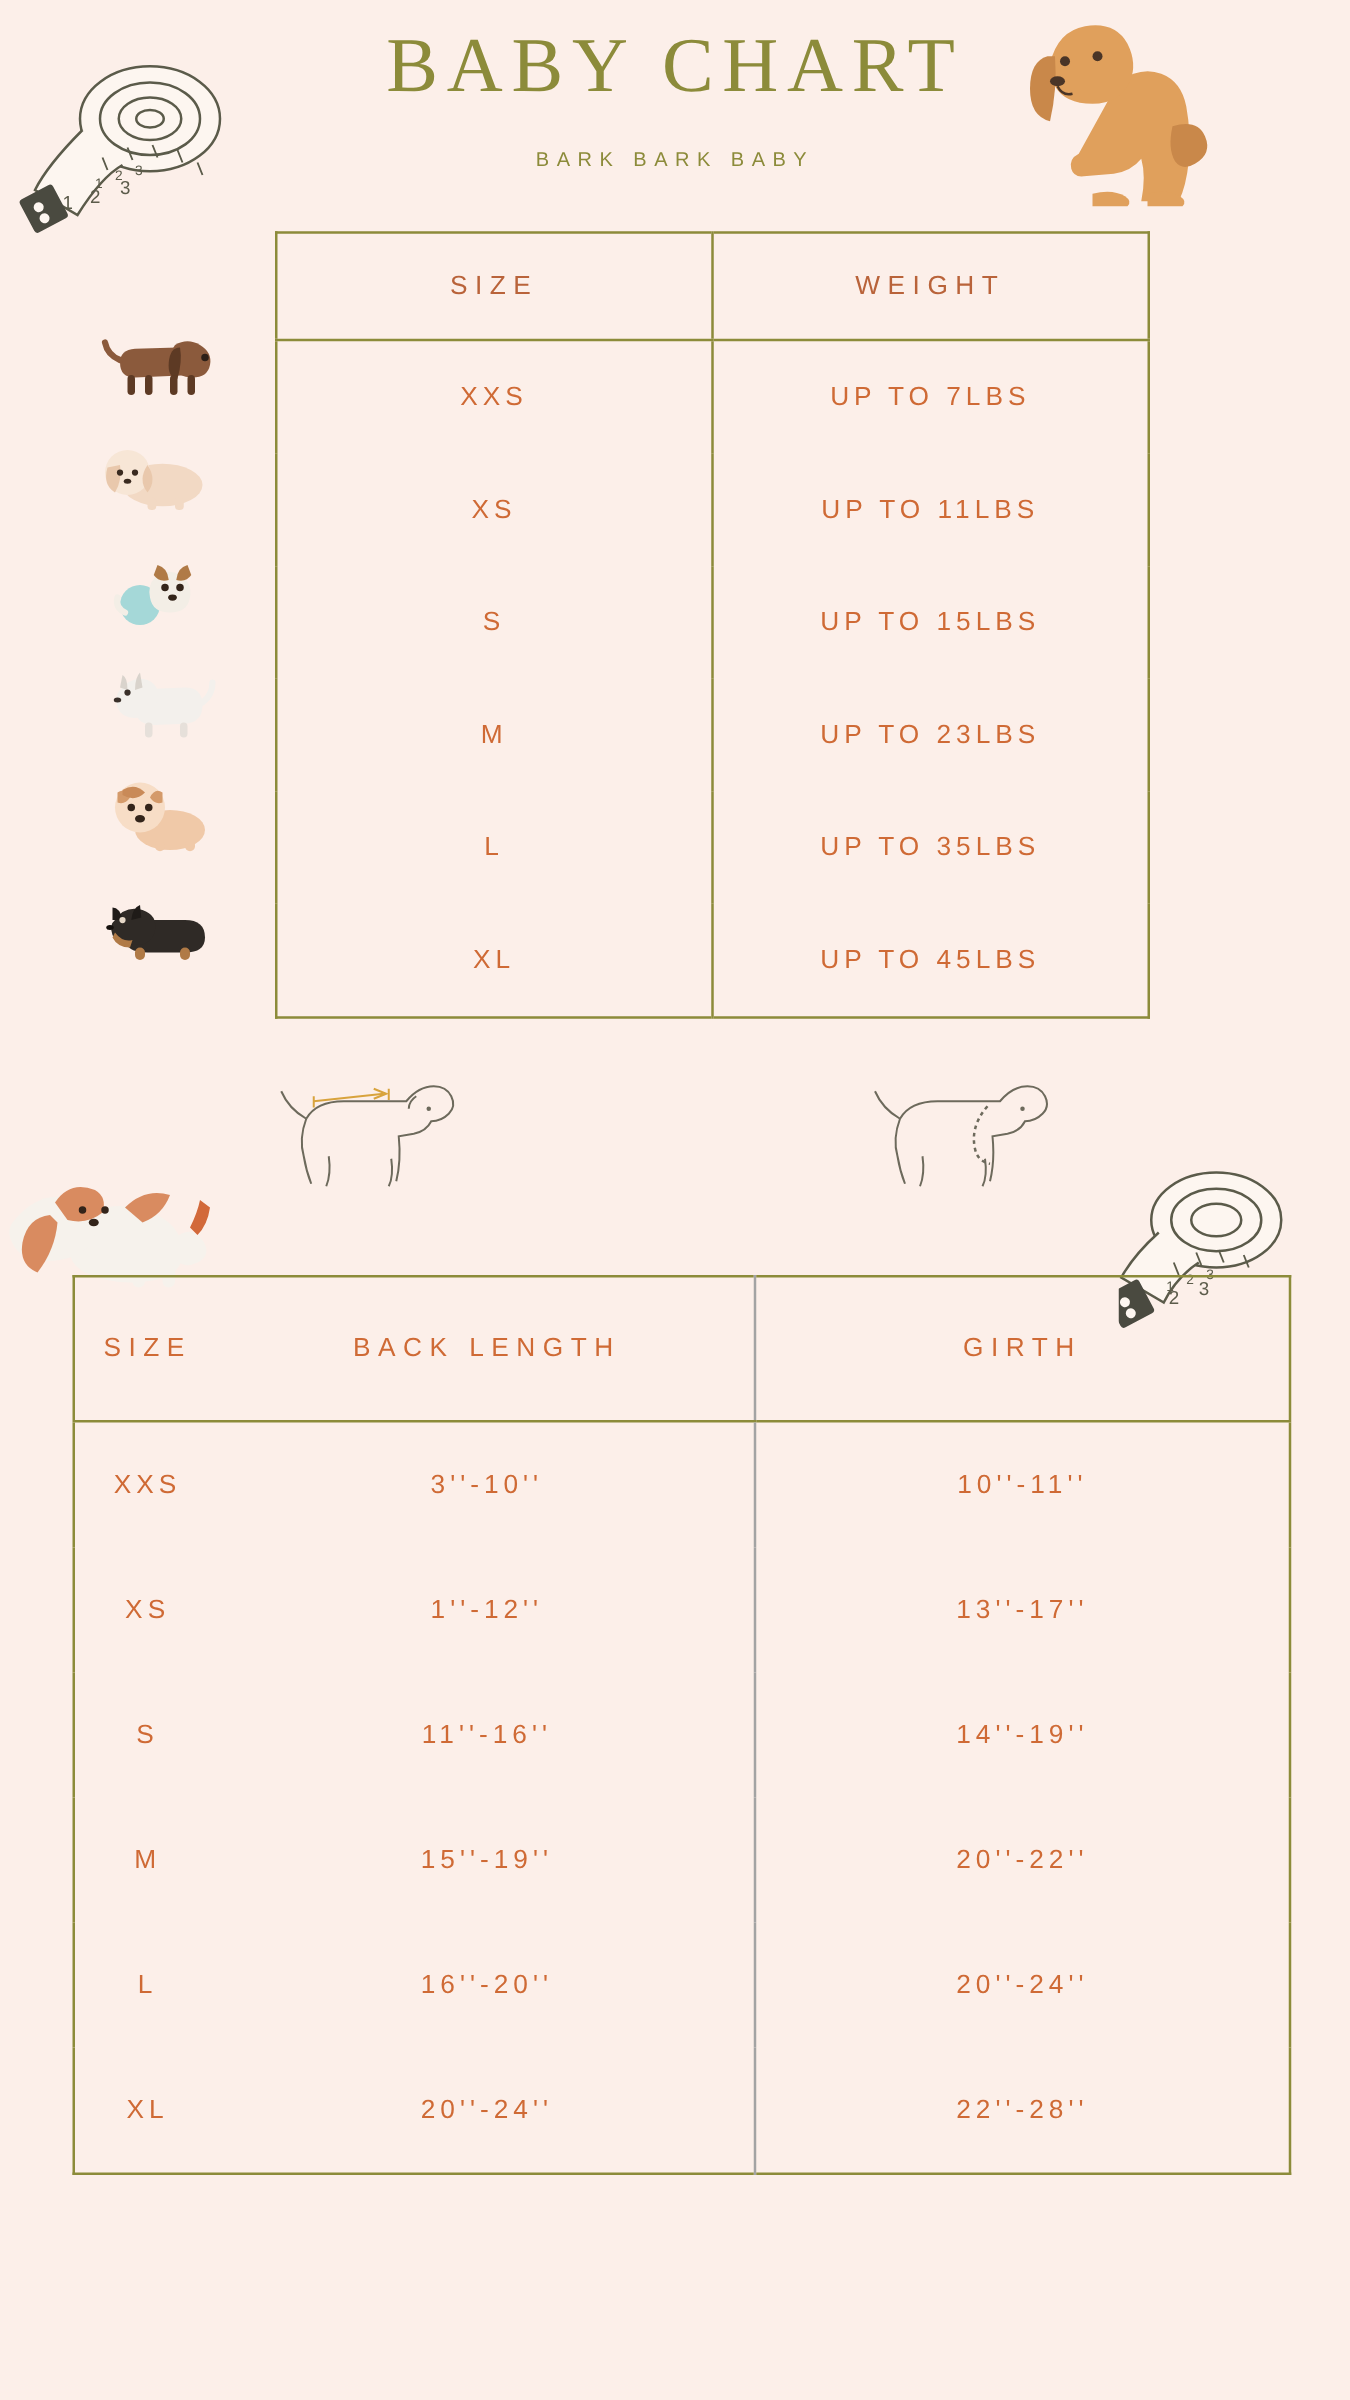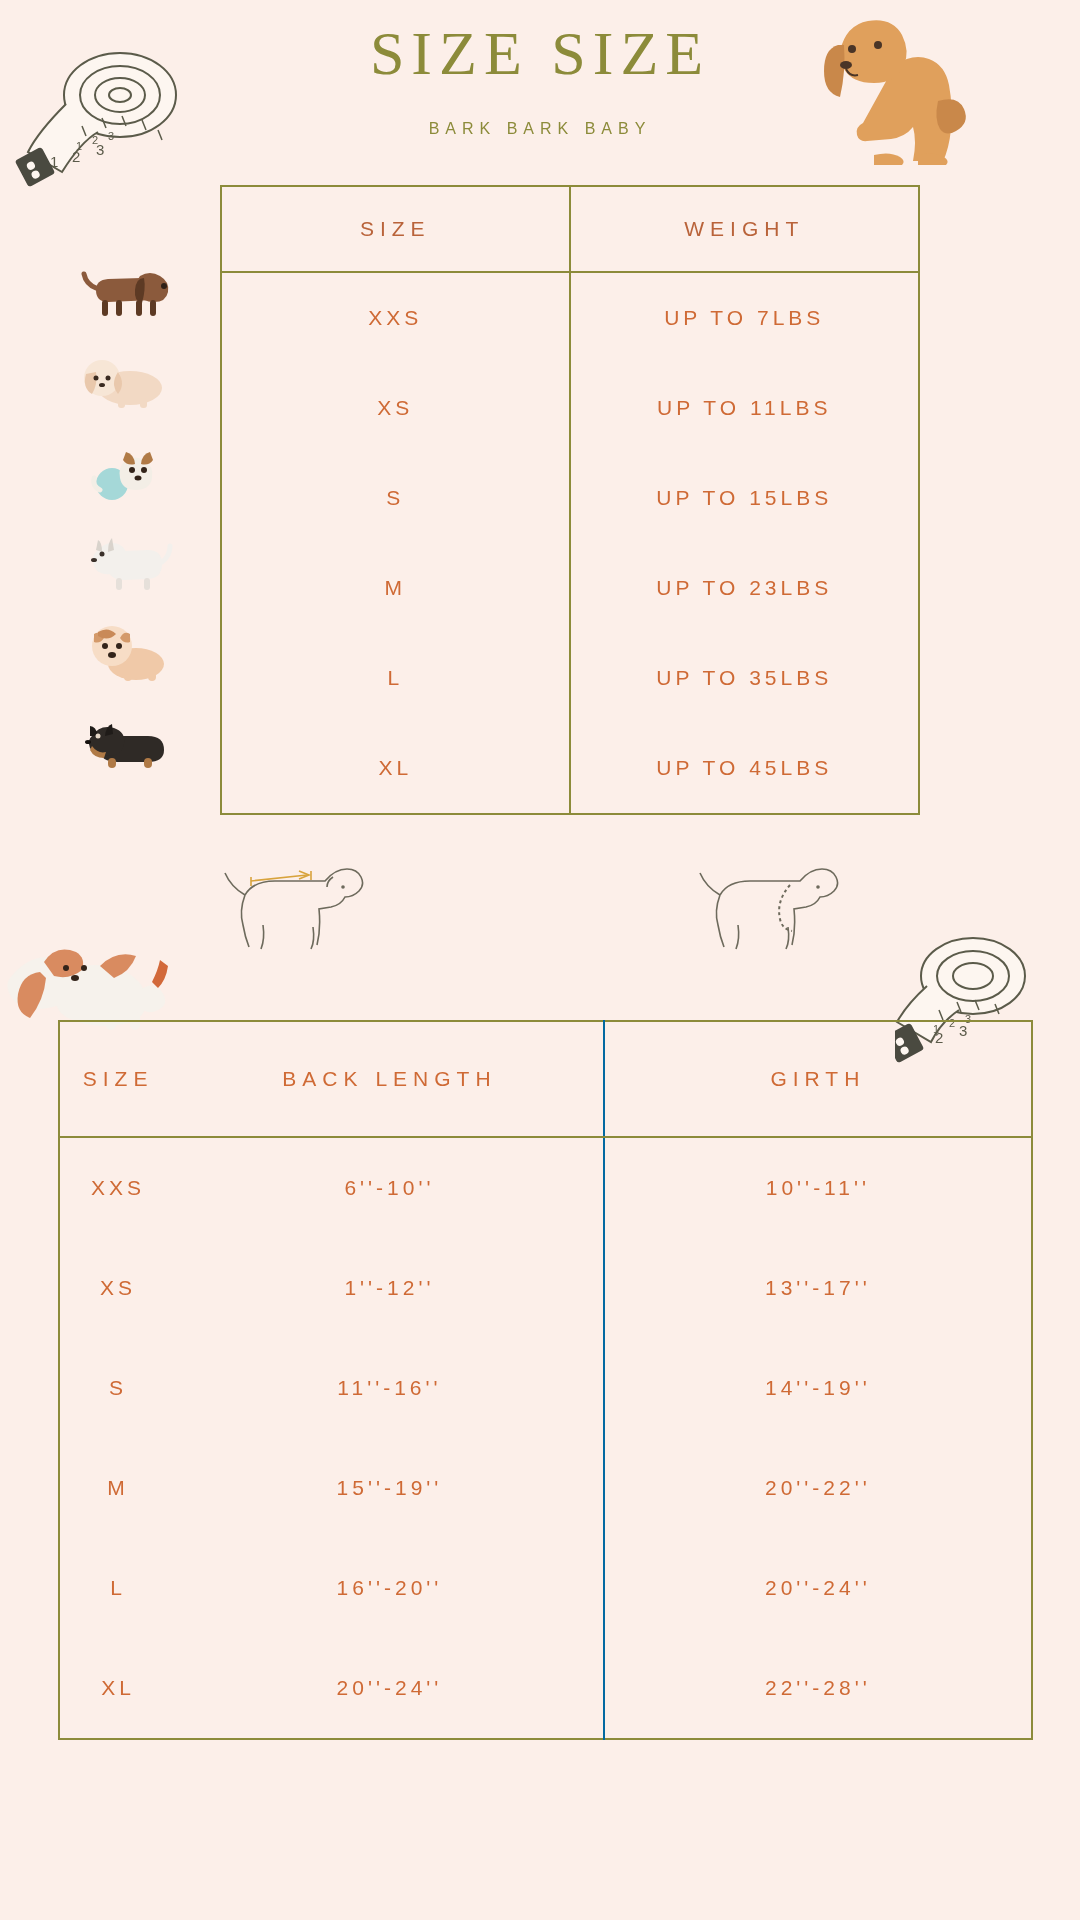--- a/index.html
+++ b/index.html
@@ -94,21 +94,21 @@
     font-size: 21px;
     letter-spacing: 4px;
     font-weight: normal;
   }
   .table2 .hdr {
     height: 112px;
     border-bottom: 2px solid #8c8b3a;
     letter-spacing: 6px;
   }
   .table2 .colsep {
-    border-left: 2px solid #0369a1;
+    border-left: 2px solid #a3a3a3;
   }
   .table2 .r td {
     height: 98px;
   }
   .t2-c1 { width: 115px; }
   .t2-c2 { width: 430px; }
   .t2-c3 { width: 430px; }
 
   
   .art { position: absolute; }
@@ -130,21 +130,21 @@
   }
 
   .sil-left { position: absolute; left: 215px; top: 855px; }
   .sil-right { position: absolute; left: 690px; top: 855px; }
 </style>
 </head>
 <body>
 
 <div class="page">
 
-  <div class="title">SIZE SIZE</div>
+  <div class="title">BABY CHART</div>
   <div class="subtitle">BARK BARK BABY</div>
 
   <svg class="art tape-tl" width="190" height="150" viewBox="0 0 190 150">
     <g fill="none" stroke="#5b5b4a" stroke-width="2">
       <ellipse cx="110" cy="55" rx="56" ry="42" fill="#fdf6f0"></ellipse>
       <ellipse cx="110" cy="55" rx="40" ry="29" fill="#fdf6f0"></ellipse>
       <ellipse cx="110" cy="55" rx="25" ry="17" fill="#fdf6f0"></ellipse>
       <ellipse cx="110" cy="55" rx="11" ry="7" fill="#fdf6f0"></ellipse>
       <path d="M56 64 C40 80 26 96 18 112 L52 132 C62 116 74 100 88 92" fill="#fdf6f0"></path>
     </g>
@@ -382,21 +382,21 @@
     <thead>
       <tr>
         <th class="hdr t2-c1">SIZE</th>
         <th class="hdr t2-c2">BACK LENGTH</th>
         <th class="hdr t2-c3 colsep">GIRTH</th>
       </tr>
     </thead>
     <tbody>
       <tr class="r">
         <td>XXS</td>
-        <td>6''-10''</td>
+        <td>3''-10''</td>
         <td class="colsep">10''-11''</td>
       </tr>
       <tr class="r">
         <td>XS</td>
         <td>1''-12''</td>
         <td class="colsep">13''-17''</td>
       </tr>
       <tr class="r">
         <td>S</td>
         <td>11''-16''</td>

